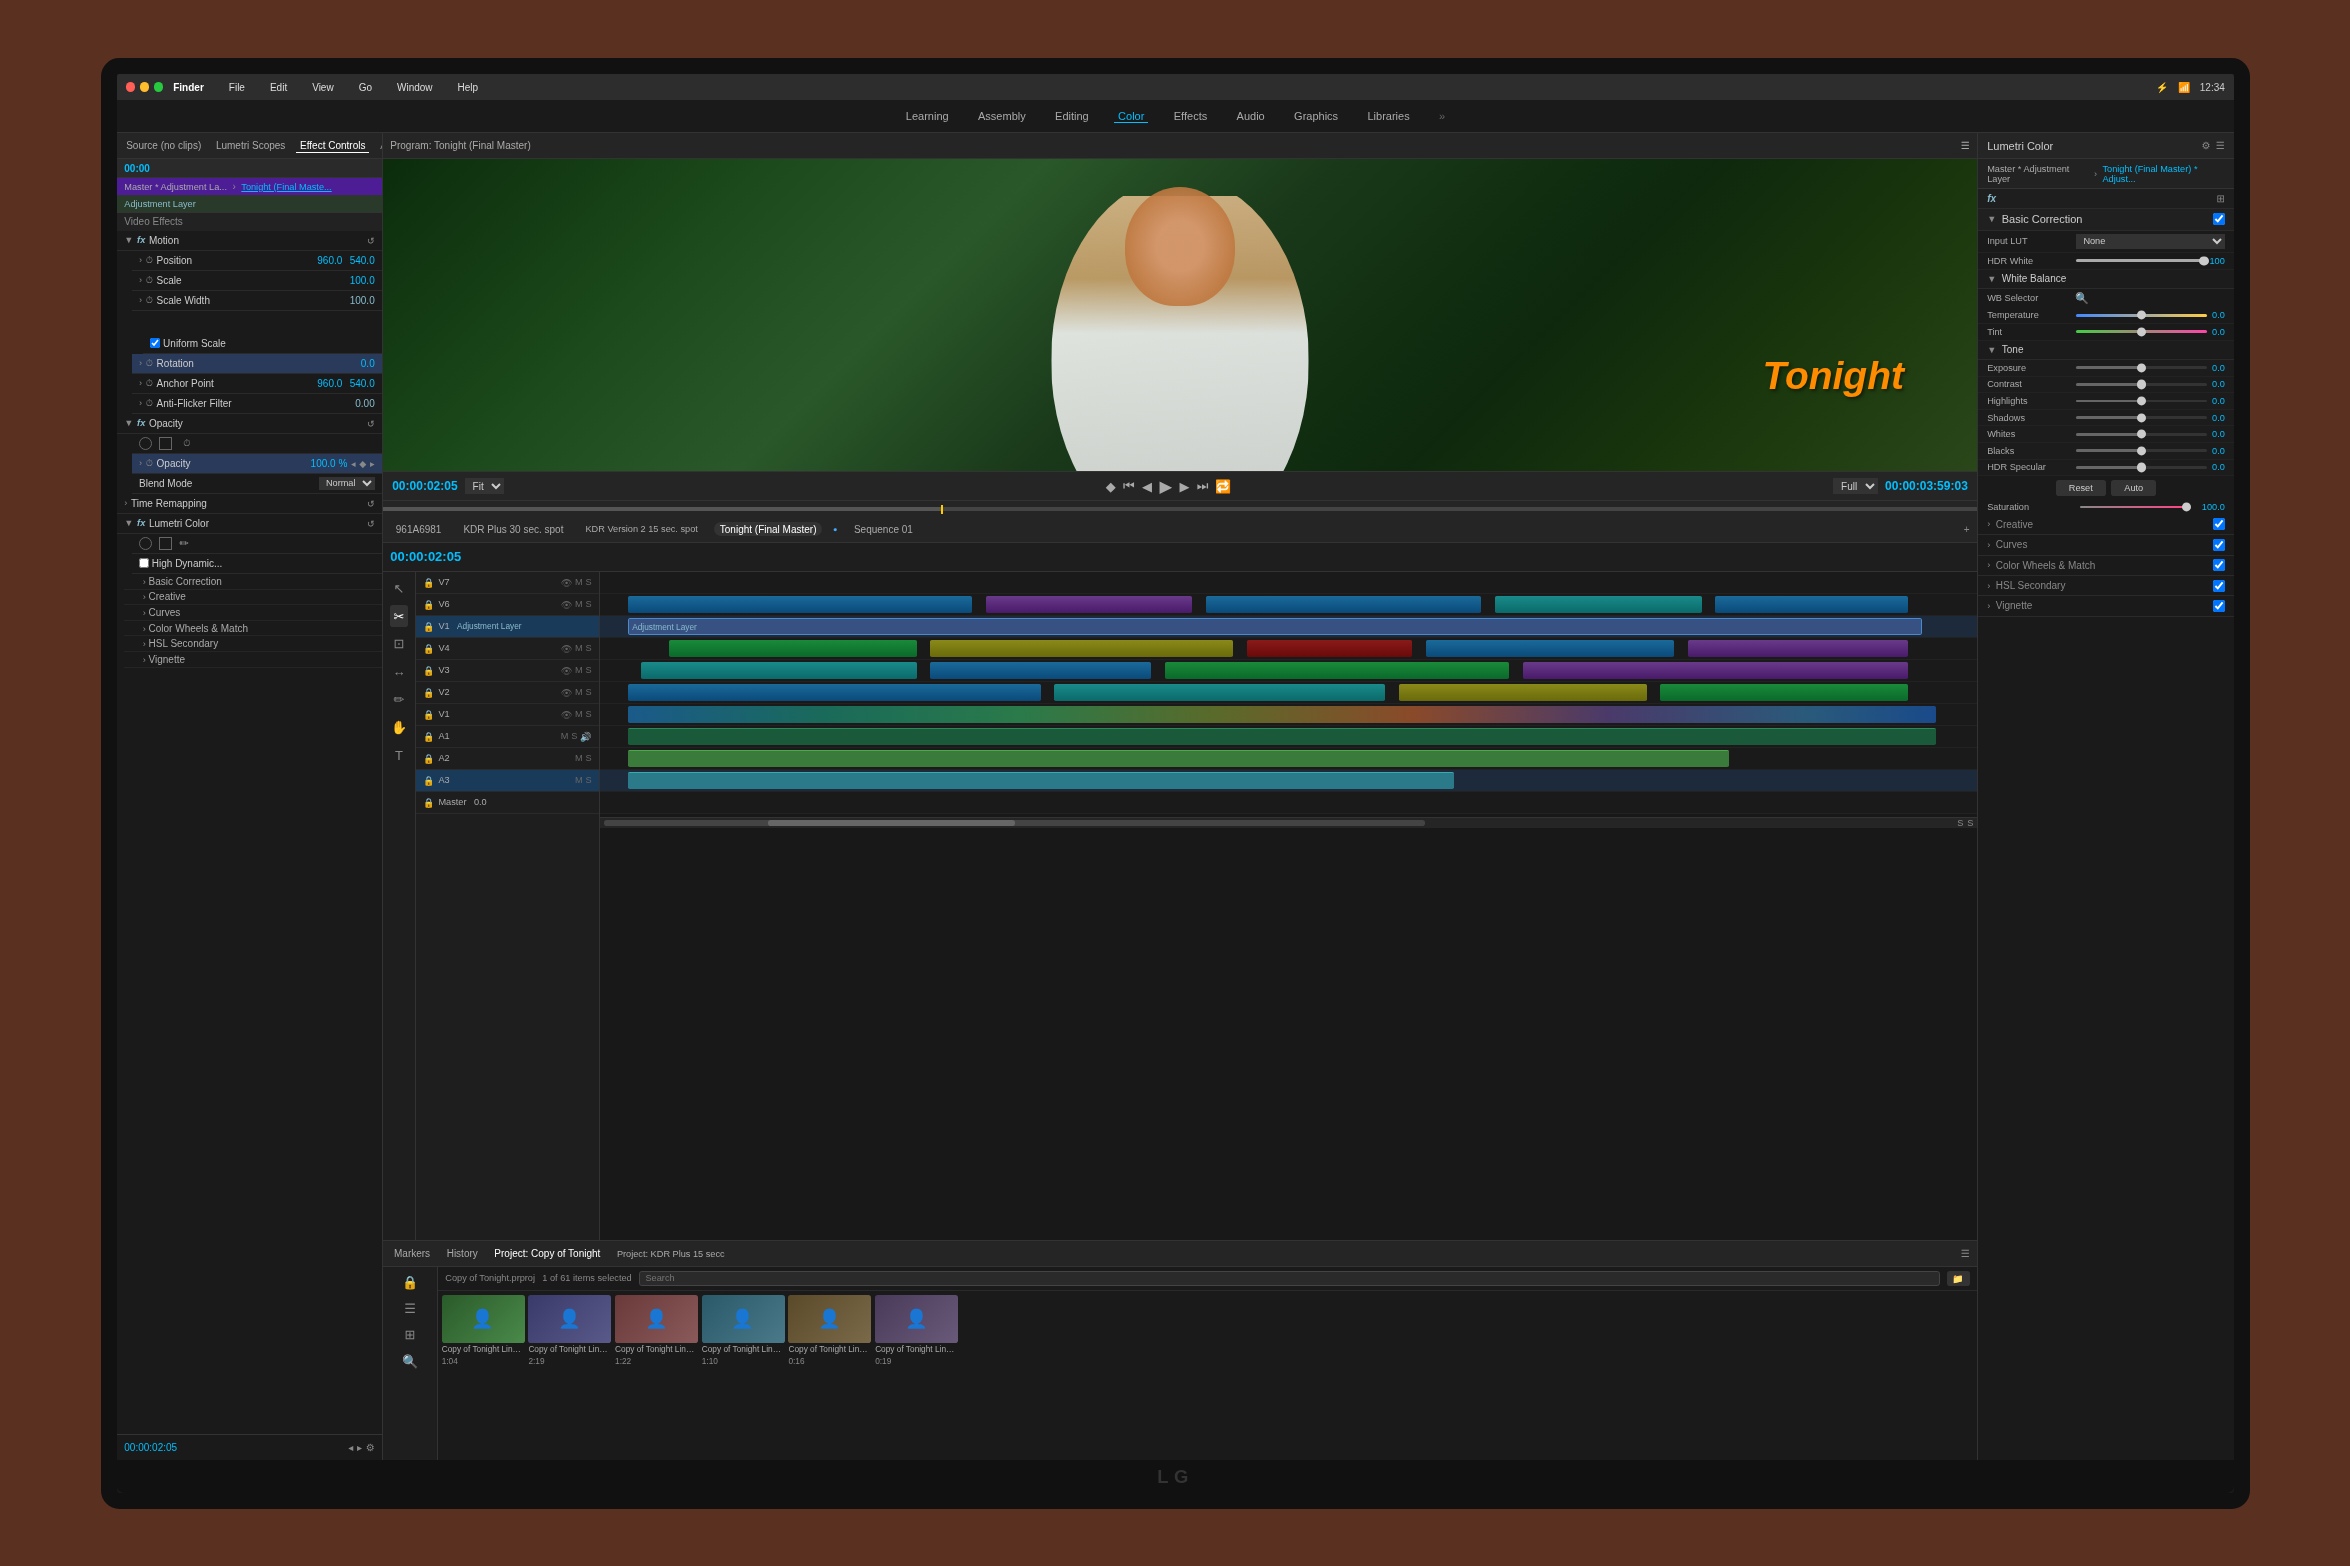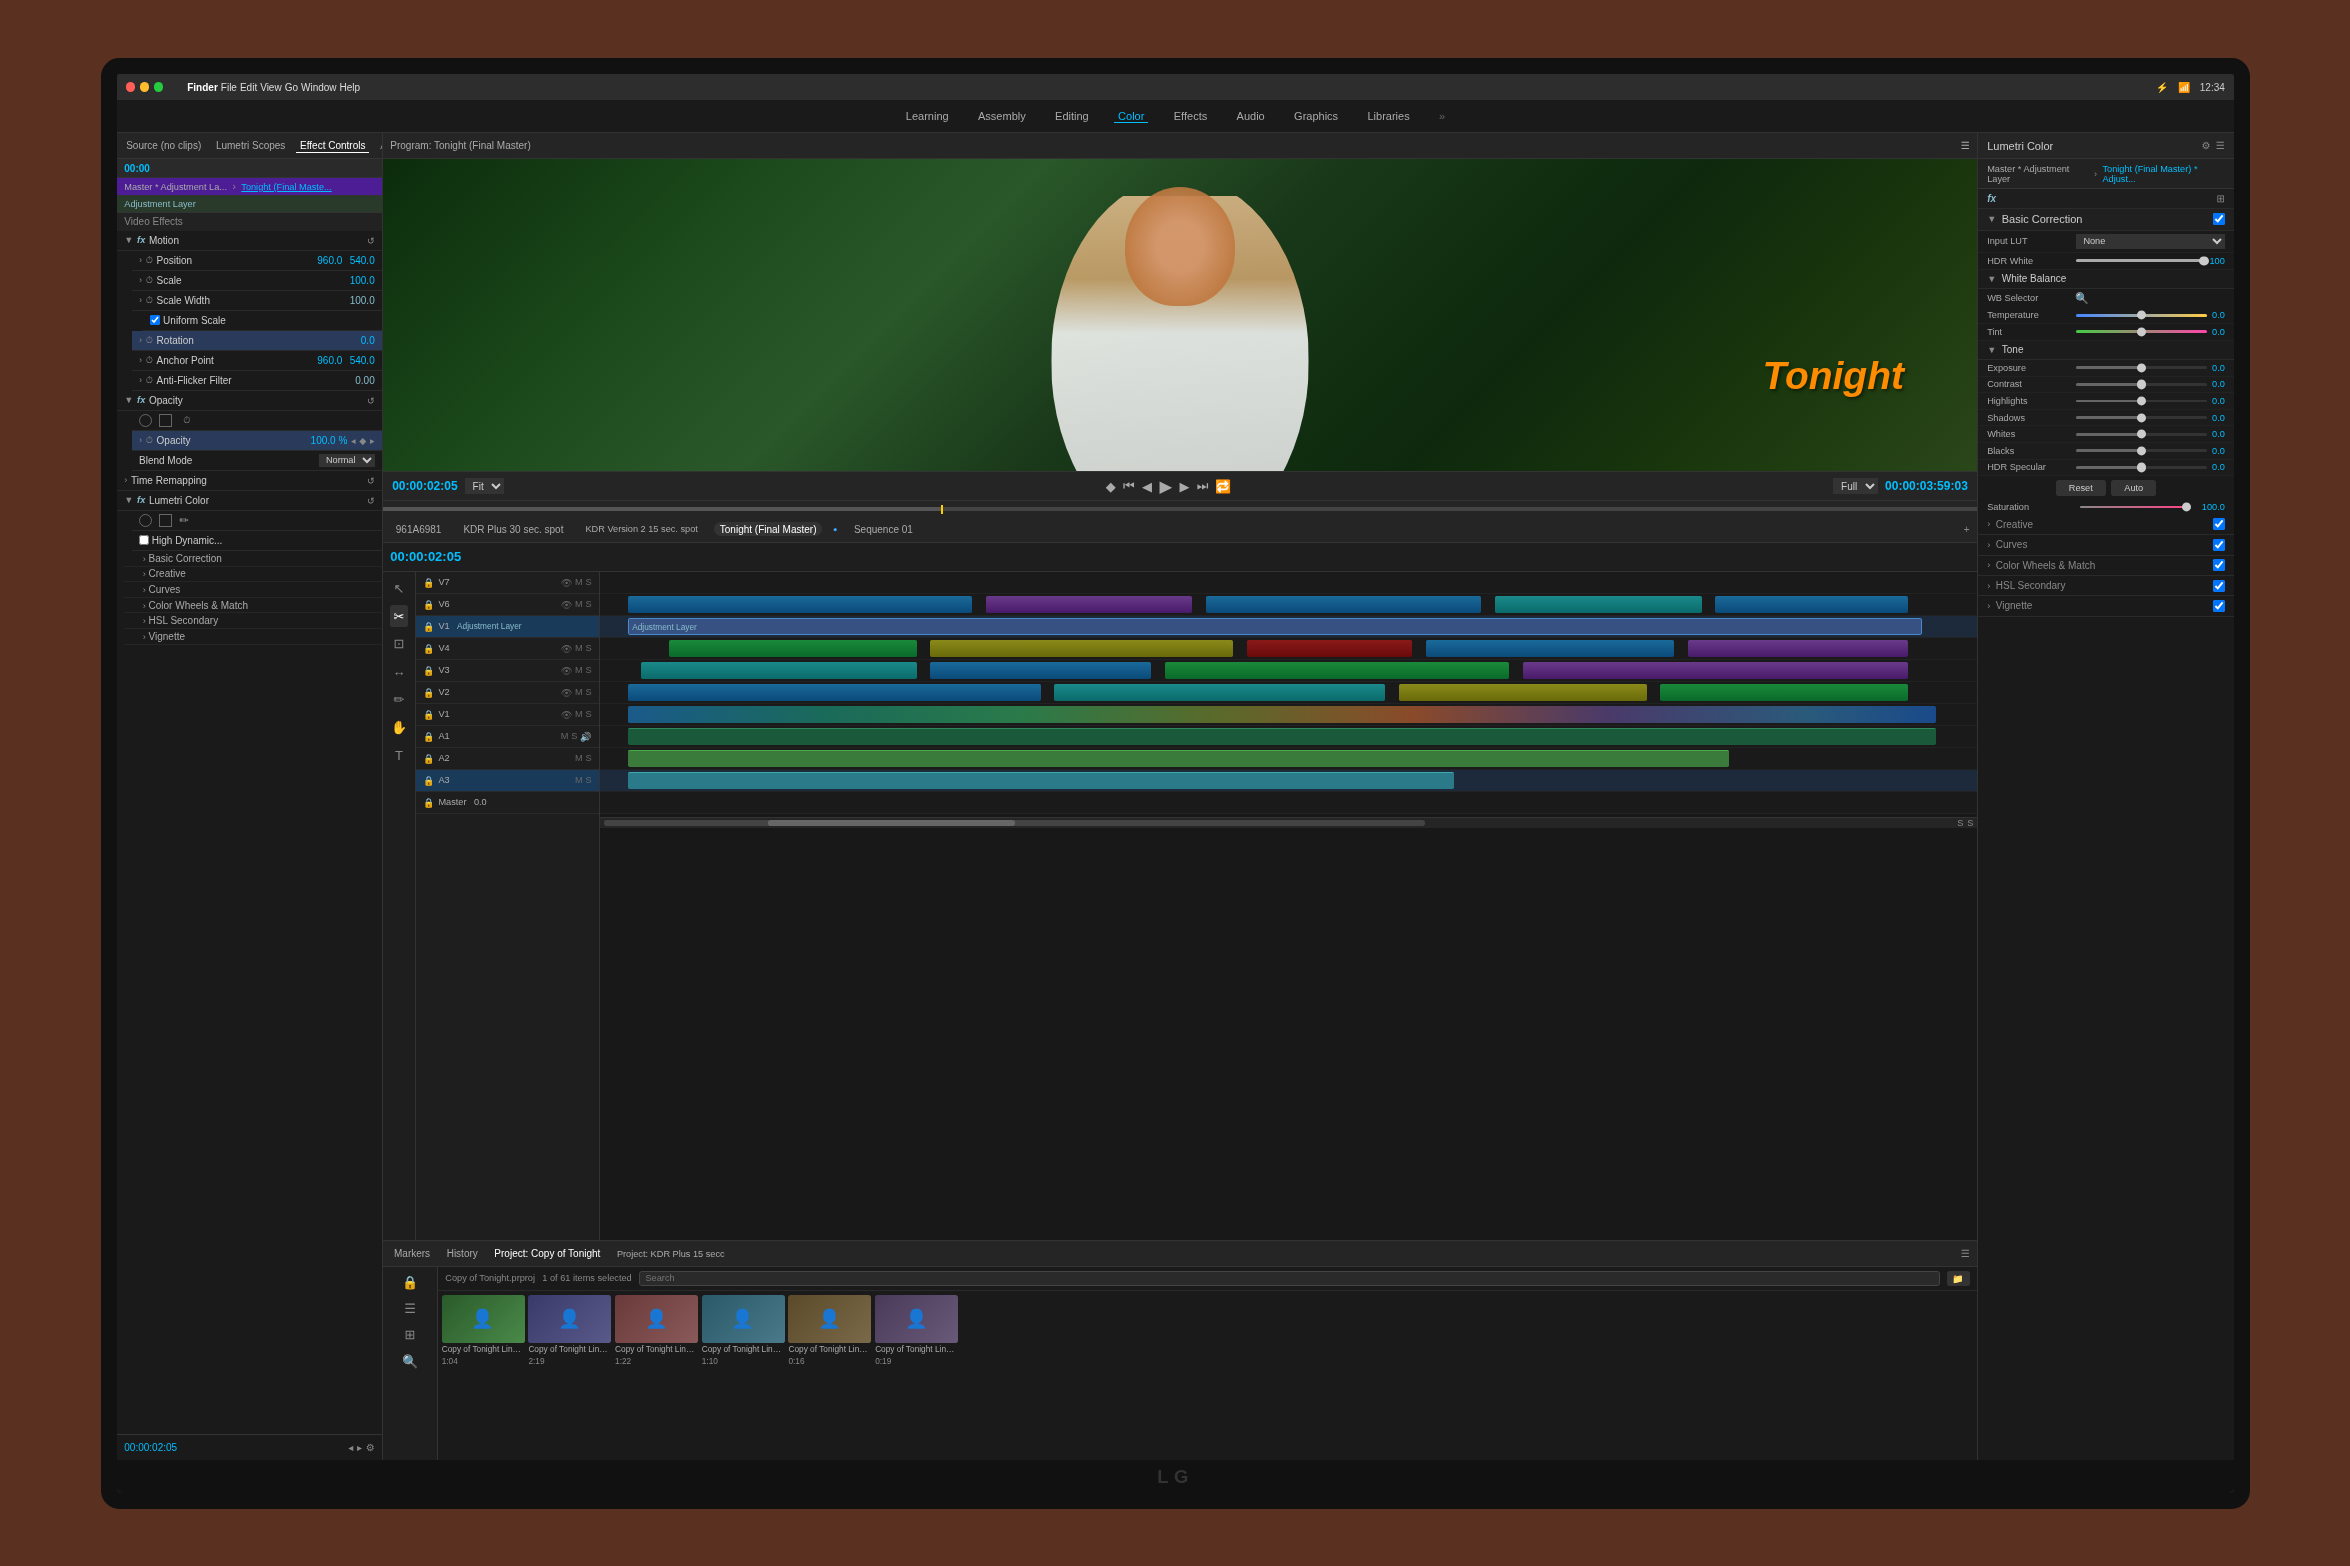--- a/index.html
+++ b/index.html
@@ -41,21 +41,21 @@
       gap: 7.3px;
       font-size: 10px;
       color: #ccc;
       flex-shrink: 0;
     }
     .macos-dots { display: flex; gap: 4.6px; }
     .dot { width: 9.2px; height: 9.2px; border-radius: 50%; }
     .dot-red { background: #ff5f56; }
     .dot-yellow { background: #ffbd2e; }
     .dot-green { background: #27c93f; }
-    .macos-menu { display: flex; gap: 3px; margin-left: 17px; font-size: 10px; }
+    .macos-menu { display: flex; gap: 25px; margin-left: 3px; font-size: 10px; }
     .macos-menu span { cursor: pointer; color: #ddd; }
     .macos-right { margin-left: auto; display: flex; gap: 9.2px; align-items: center; font-size: 10px; }
 
     
     .top-nav {
       height: 33px;
       background: #1a1a1a;
       display: flex;
       align-items: center;
       justify-content: center;
@@ -140,21 +140,21 @@
       border-bottom: 0.9px solid #2a2a2a;
       gap: 3.7px;
       min-height: 20px;
     }
     .fx-row.highlighted { background: #2a3a4a; }
     .fx-icon { color: #8bc; font-size: 9.2px; font-style: italic; font-weight: bold; }
     .fx-name { color: #ccc; font-size: 10px; flex: 1; }
     .fx-value { color: #8bc; font-size: 10px; margin-left: auto; }
     .fx-value.blue { color: #00bfff; }
     .fx-indent { margin-left: 14.7px; }
-    .fx-indent2 { margin-left: 26px; }
+    .fx-indent2 { margin-left: 26px; margin-top: 23px; }
     .chevron { color: #888; font-size: 9.2px; cursor: pointer; }
     .checkbox-label { display: flex; align-items: center; gap: 2.8px; font-size: 10px; color: #ccc; }
     .small-checkbox { width: 10px; height: 10px; }
     .blend-select { background: #333; color: #ccc; border: none; font-size: 9.2px; padding: 0.9px 2.8px; }
     .reset-icon { color: #888; font-size: 9.2px; cursor: pointer; }
     .stopwatch { color: #888; font-size: 9.2px; }
     .circle-icon { width: 13px; height: 13px; border-radius: 50%; border: 0.9px solid #666; display: inline-block; }
     .square-icon { width: 13px; height: 13px; border: 0.9px solid #666; display: inline-block; }
 
     

